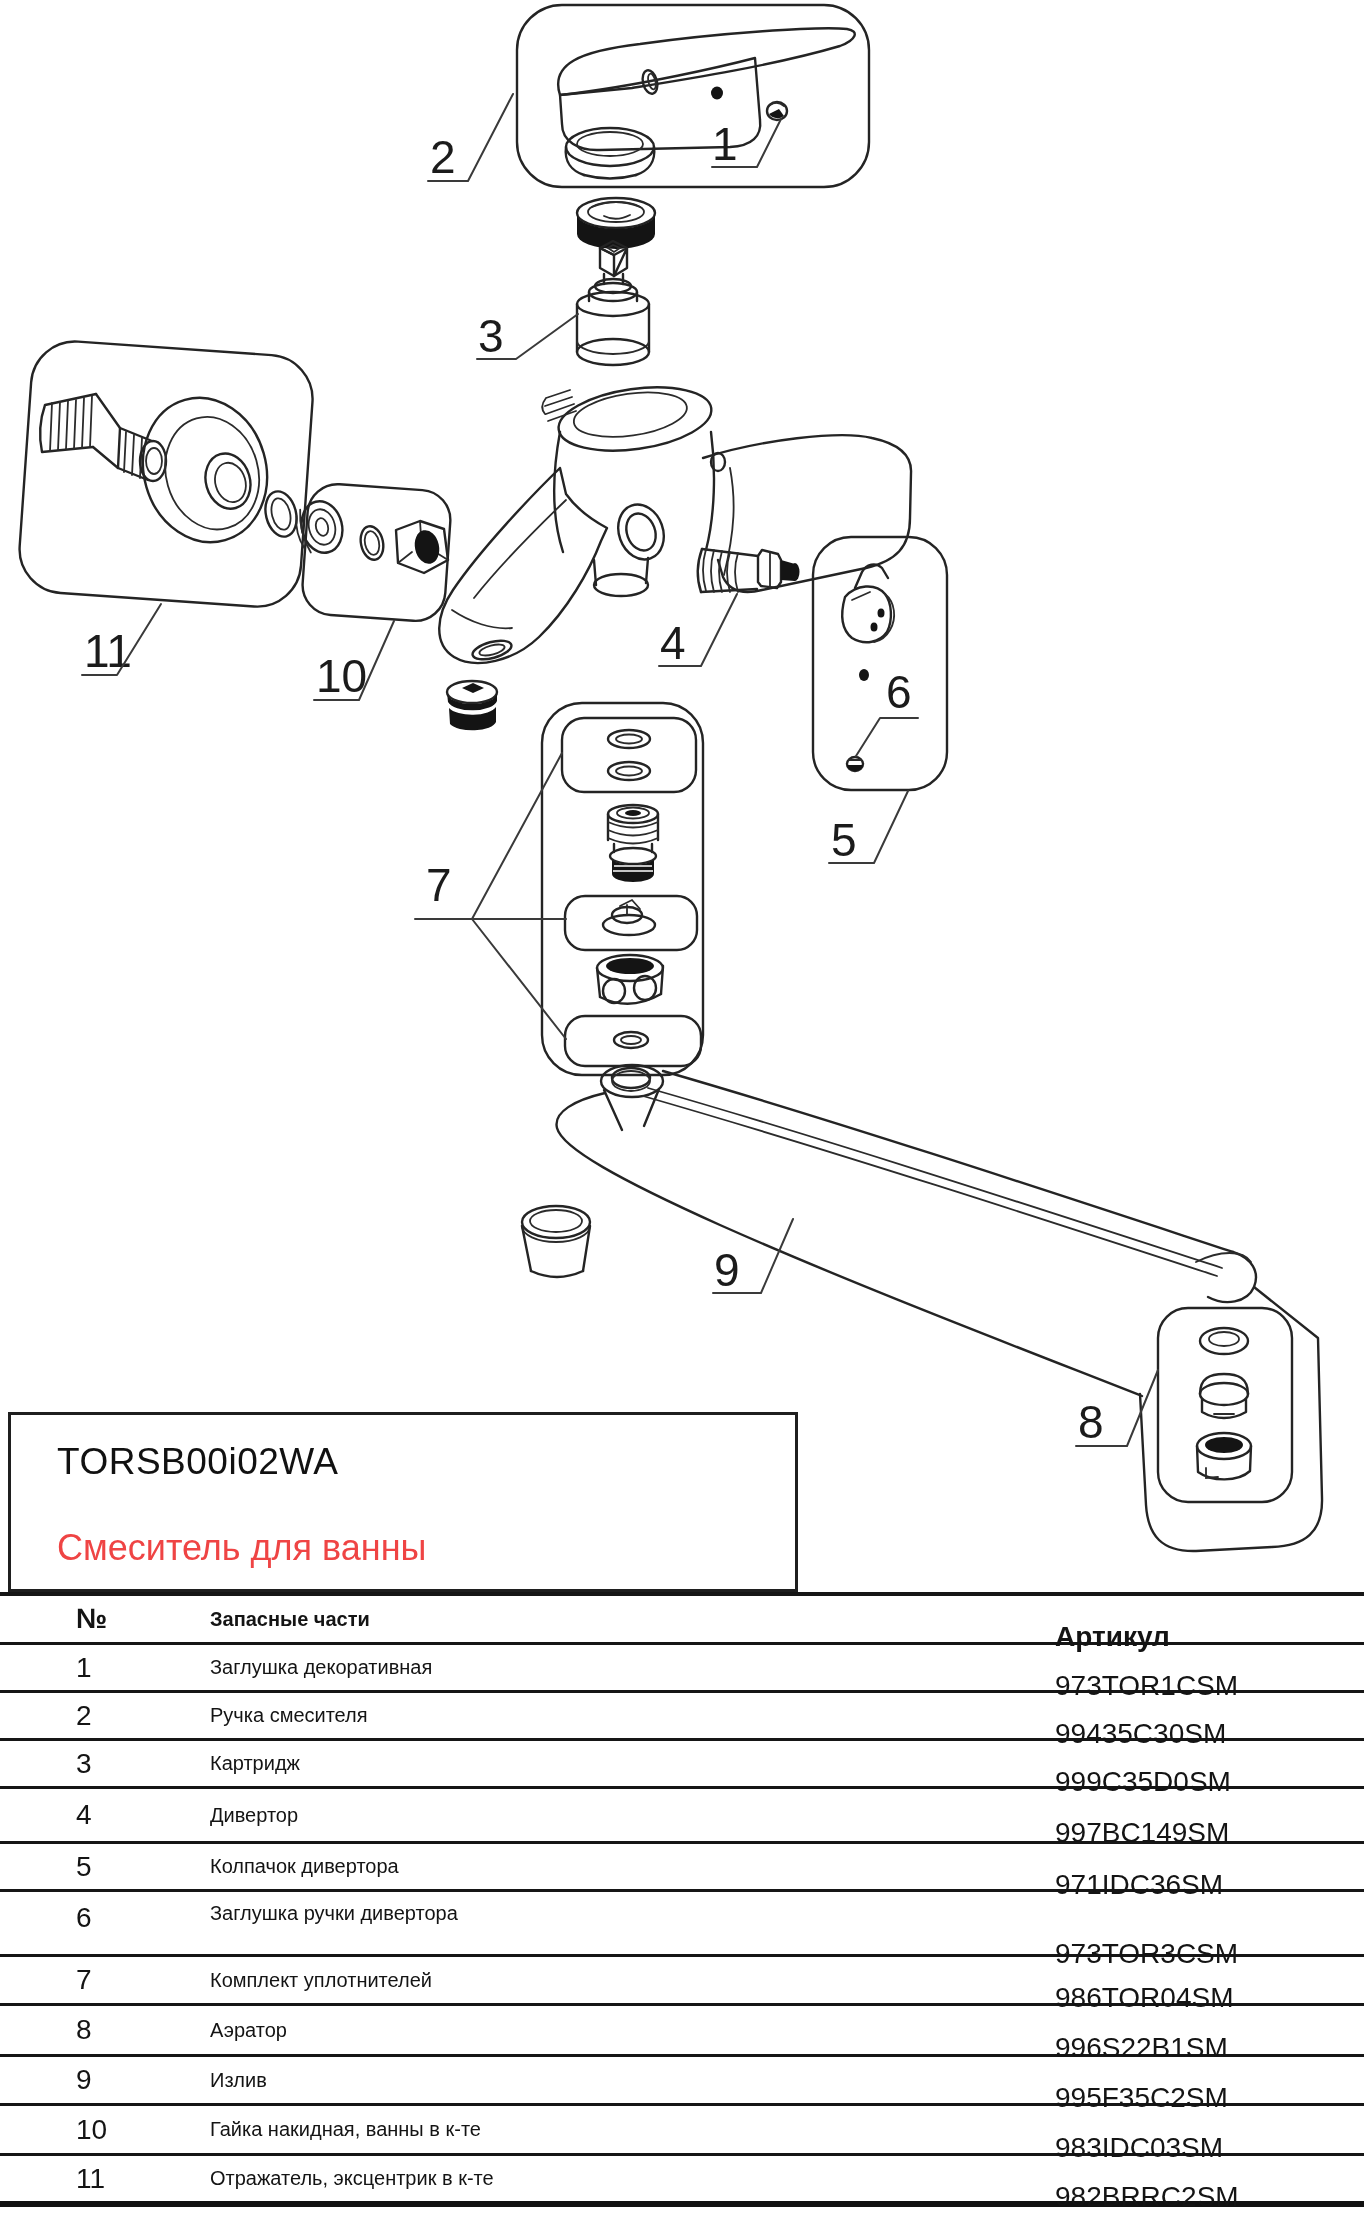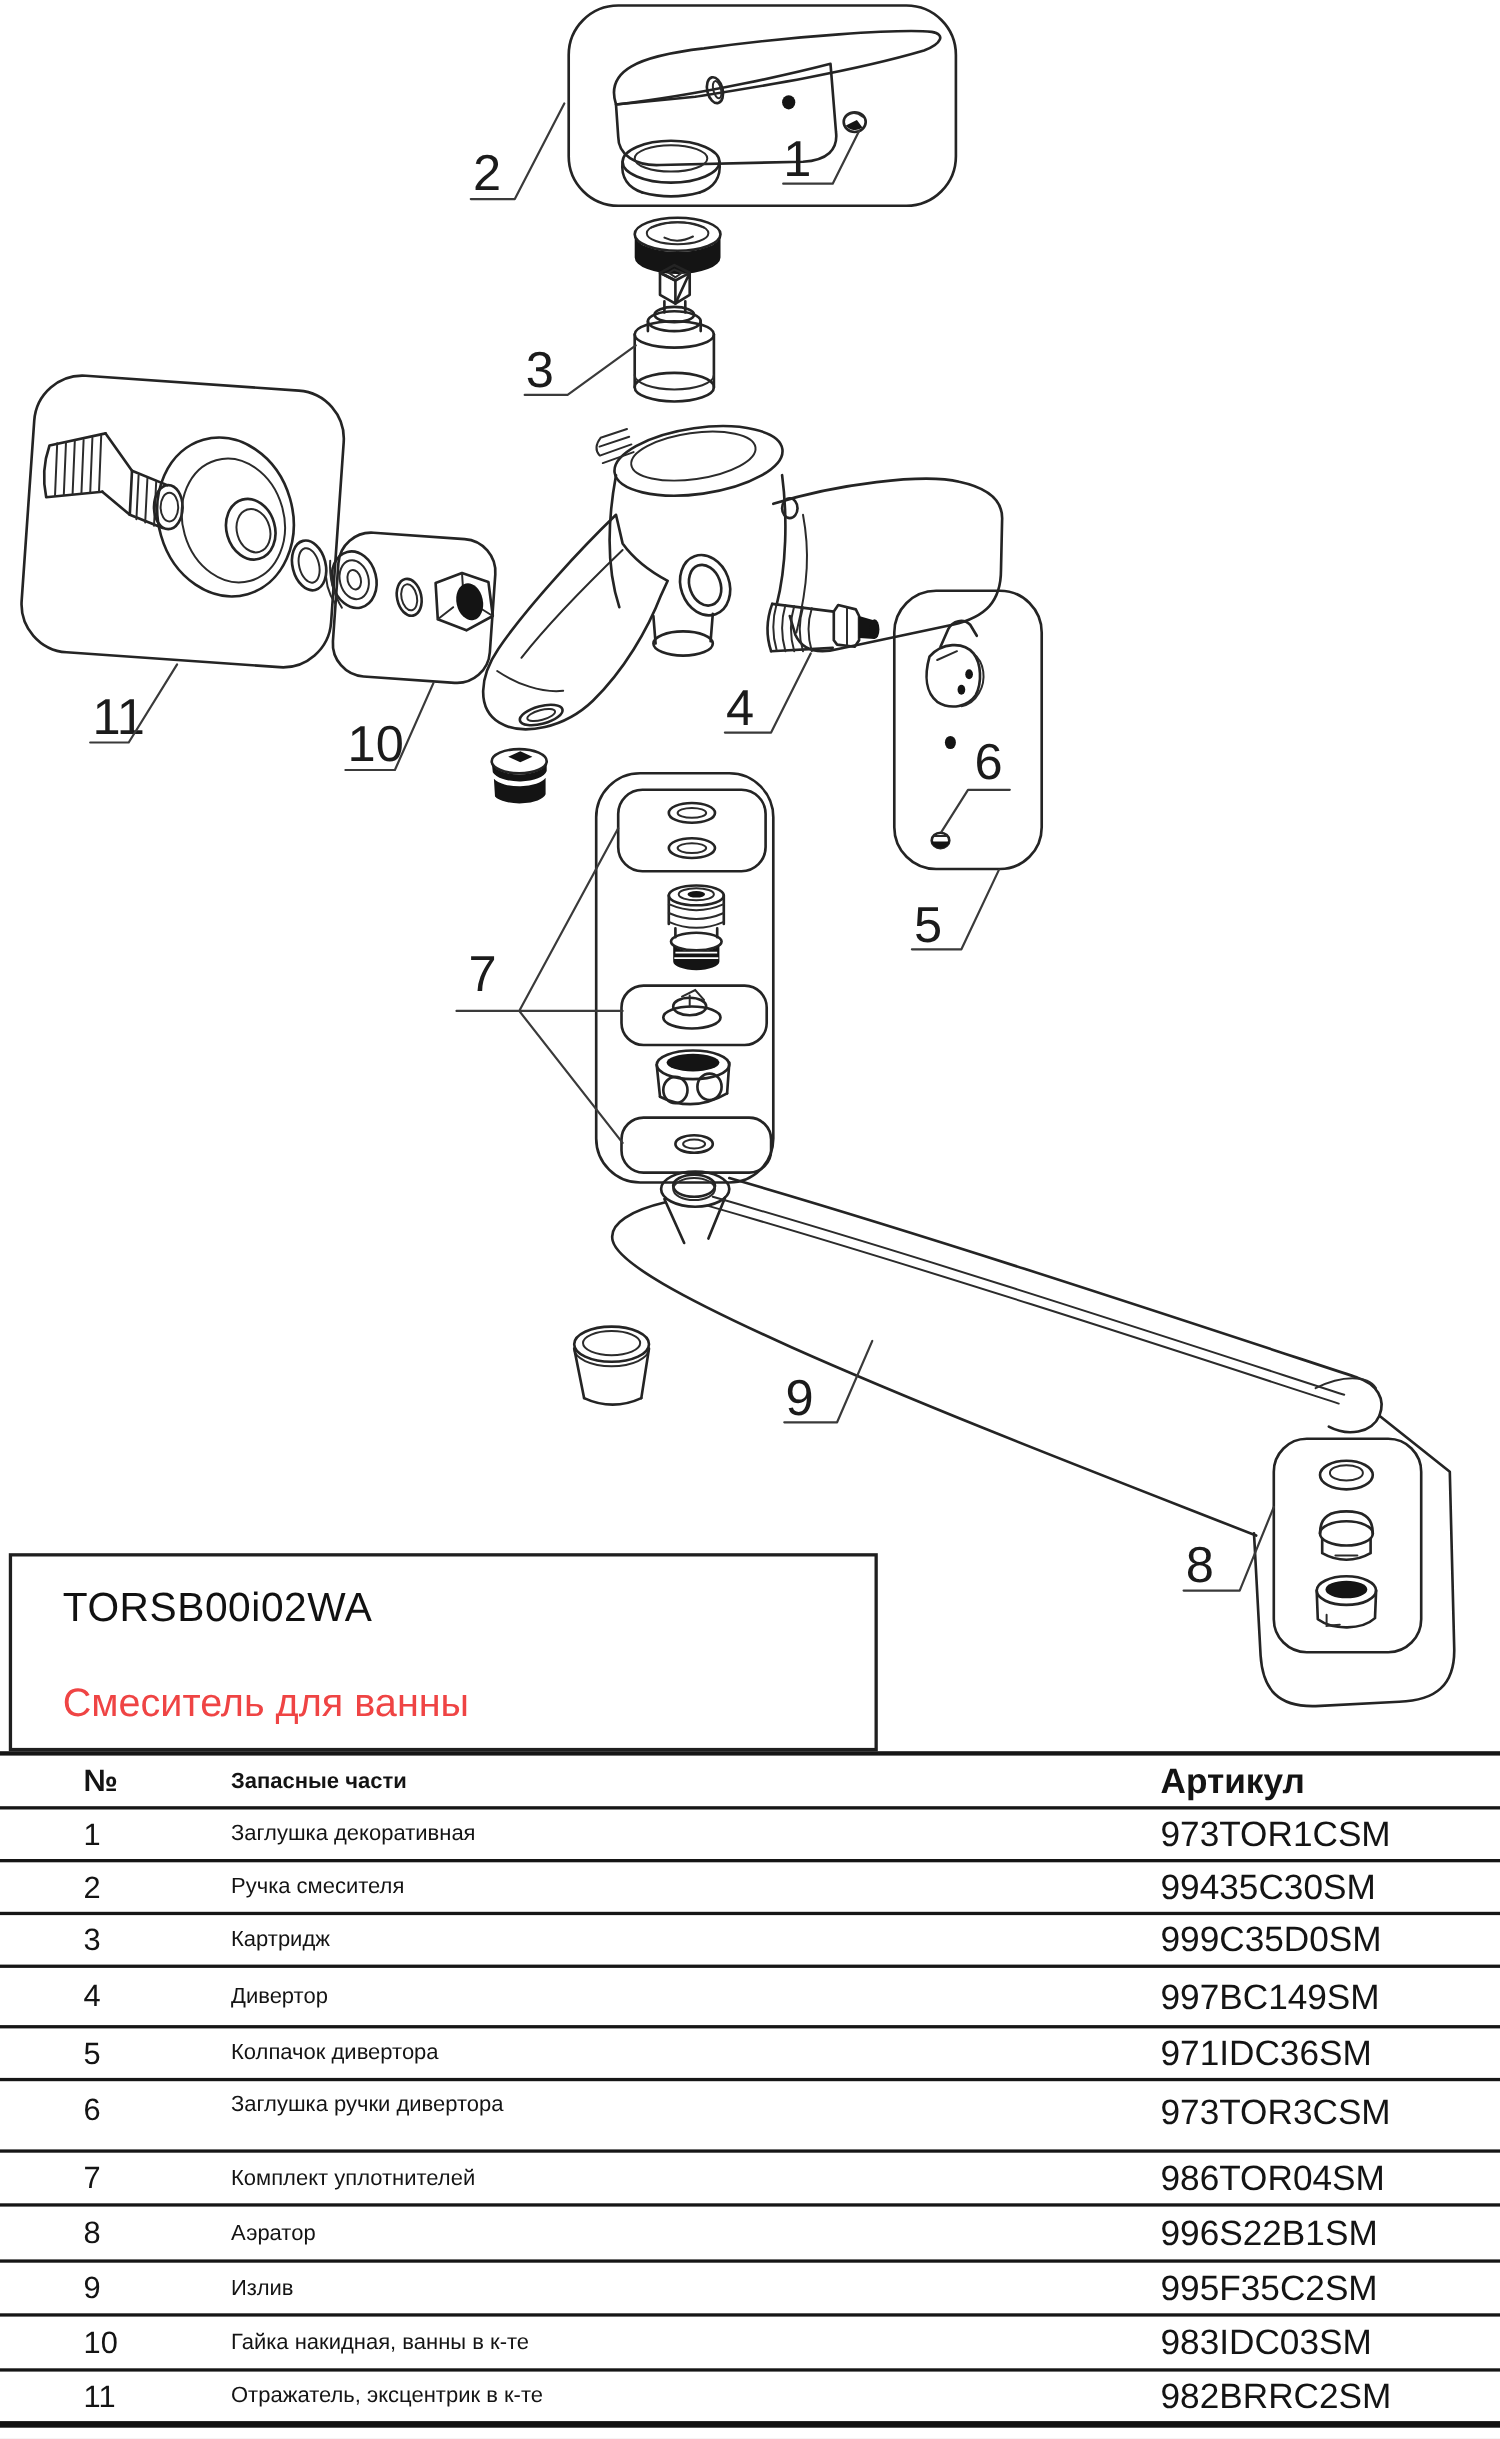--- a/index.html
+++ b/index.html
@@ -13,21 +13,21 @@
   svg text.callout{font-family:"Liberation Sans",sans-serif;font-size:46px;fill:#1b1b1b;}
   .title-box{position:absolute;left:8px;top:1412px;width:790px;height:180px;
              border:3px solid #1f1f1f;box-sizing:border-box;background:#fff;}
   .title-model{position:absolute;left:46px;top:26px;font-size:37px;letter-spacing:.5px;color:#111;}
   .title-product{position:absolute;left:46px;top:84px;font-size:36px;color:#ef4444;margin-top:28px;}
   .parts-table{position:absolute;left:0;top:1592px;width:1364px;border-top:4px solid #161616;}
   .t-row{display:flex;align-items:center;border-bottom:3px solid #161616;box-sizing:border-box;}
   .t-row.last{border-bottom:6px solid #111;}
   .t-row .c-num{width:210px;padding-left:76px;box-sizing:border-box;font-size:28px;}
   .t-row .c-name{width:845px;font-size:20px;}
-  .t-row .c-sku{flex:1;font-size:32px;}
+  .t-row .c-sku{flex:1;font-size:28px;margin-top:36px;}
   .t-head .c-num,.t-head .c-name,.t-head .c-sku{font-weight:bold;}
 </style>
 </head>
 <body>
 
 <div class="page">
 
   <svg class="diagram" width="1364" height="1592" viewBox="0 0 1364 1592" xmlns="http://www.w3.org/2000/svg">
 
     <g>

